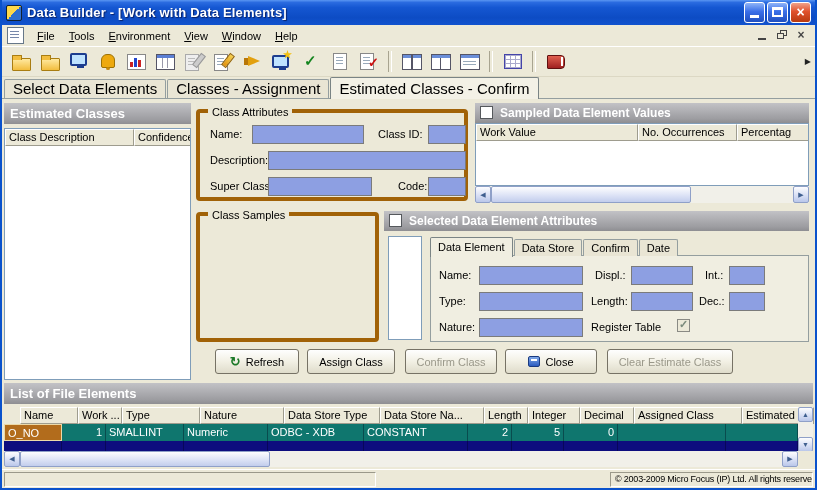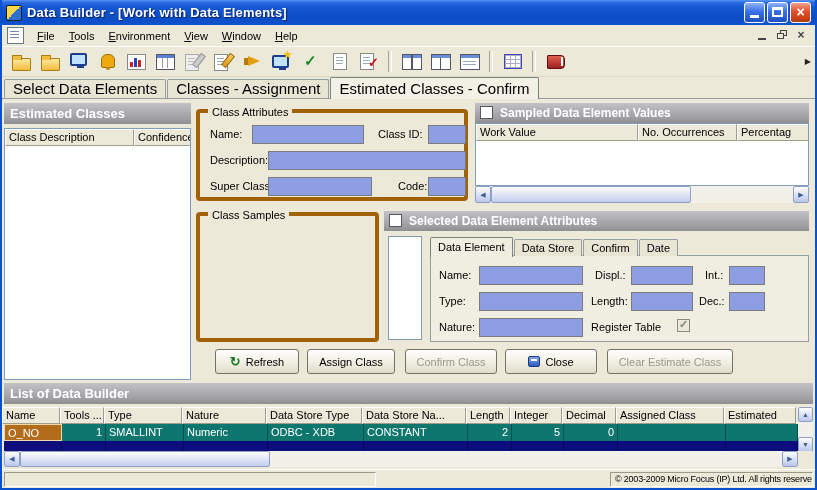--- a/index.html
+++ b/index.html
@@ -323,25 +323,25 @@
     <span>Confirm Class</span>
   </div>
   <div class="btn dis" style="left:605px;top:349px;width:126px">
     <span>Clear Estimate Class</span>
   </div>
   <div class="btn" style="left:503px;top:349px;width:92px">
     <span class="cico"></span>
     <span>Close</span>
   </div>
 
-  <div class="hdrbar" style="left:2px;top:383px;width:809px">List of Data Builder</div>
-
-  <div style="position:absolute;left:0;top:407px;display:flex">
+  <div class="hdrbar" style="left:2px;top:383px;width:809px">List of File Elements</div>
+
+  <div style="position:absolute;left:18px;top:407px;display:flex">
     <div class="th c0">Name</div>
-    <div class="th c1">Tools ...</div>
+    <div class="th c1">Work ...</div>
     <div class="th c2">Type</div>
     <div class="th c3">Nature</div>
     <div class="th c4">Data Store Type</div>
     <div class="th c5">Data Store Na...</div>
     <div class="th c6">Length</div>
     <div class="th c7">Integer</div>
     <div class="th c8">Decimal</div>
     <div class="th c9">Assigned Class</div>
     <div class="th c10">Estimated</div>
   </div>

